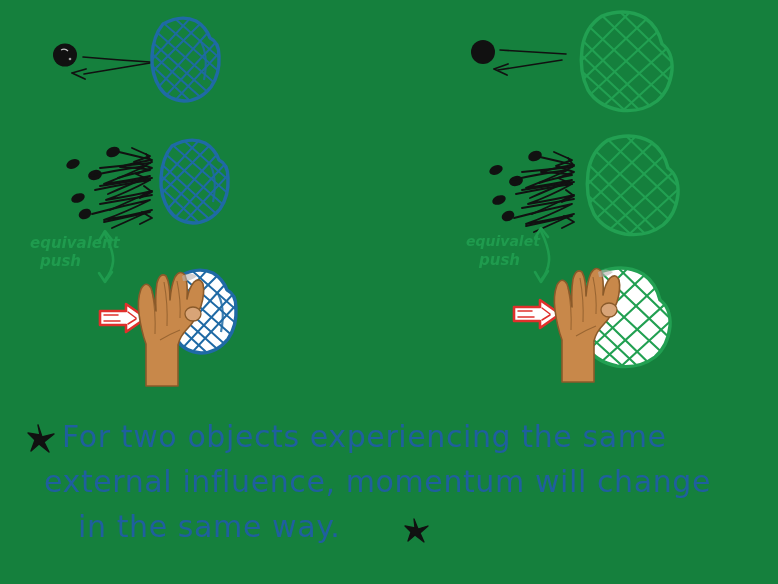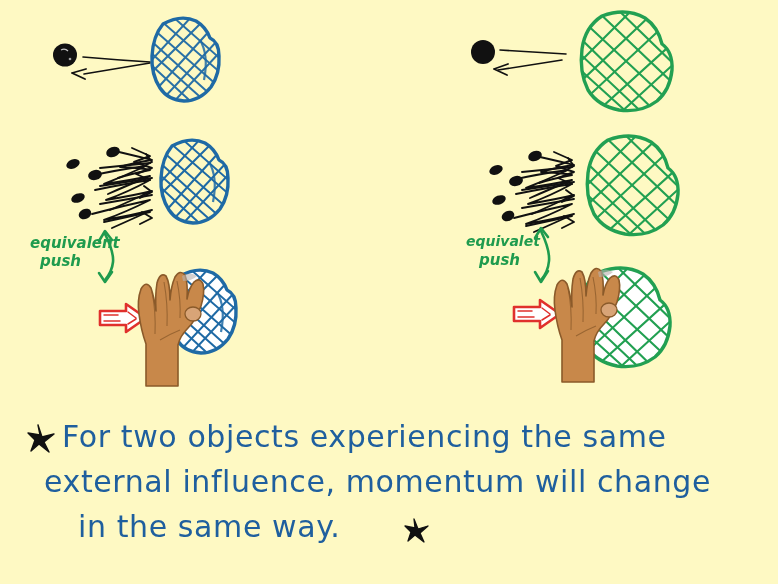--- a/index.html
+++ b/index.html
@@ -7,21 +7,21 @@
     padding: 0;
     background: #ffffff;
   }
   body {
     font-family: "DejaVu Sans", sans-serif;
   }
   #canvas {
     position: relative;
     width: 778px;
     height: 584px;
-    background: #fef9c3;
+    background: #15803d;
     overflow: hidden;
   }
   #canvas svg.layer {
     position: absolute;
     left: 0;
     top: 0;
     width: 778px;
     height: 584px;
   }
   .sketch-text {

